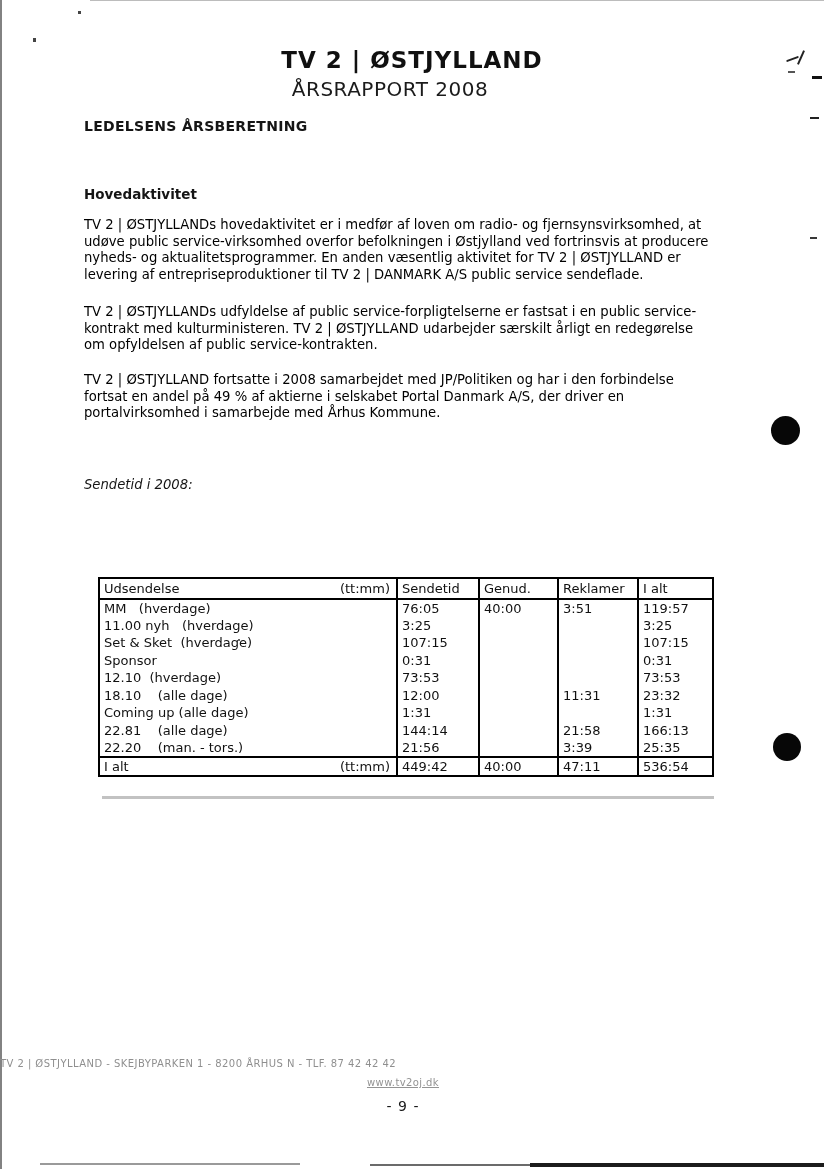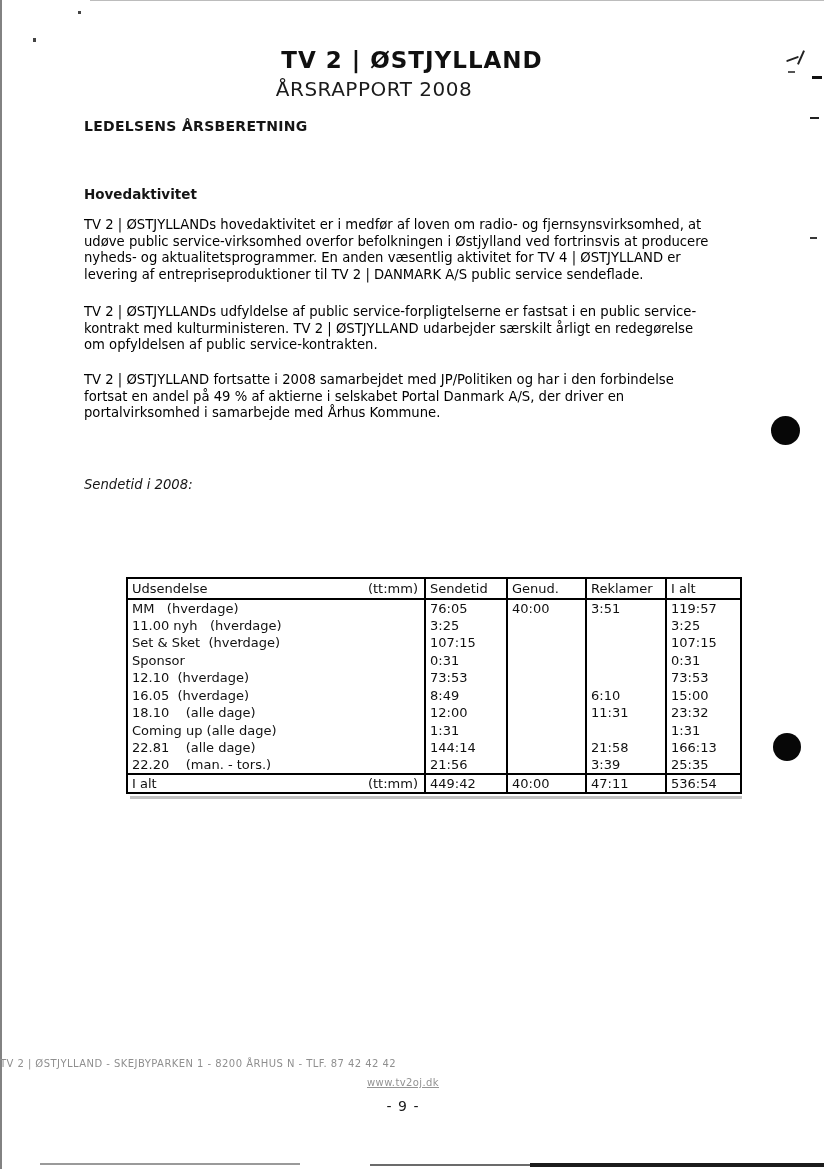--- a/index.html
+++ b/index.html
@@ -13,21 +13,21 @@
     color: #151515;
     overflow: hidden;
   }
   
   .company-title {
     position: absolute; top: 47px; left: 0; width: 824px;
     text-align: center; font-size: 23px; font-weight: bold;
     letter-spacing: 1px; color: #101010;
   }
   .report-title {
-    position: absolute; top: 77px; left: 0; width: 748px;
+    position: absolute; top: 77px; left: 16px; width: 748px;
     text-align: center; font-size: 20px; font-weight: normal;
     letter-spacing: 0.5px; color: #1b1b1b;
   }
   .section-heading {
     position: absolute; top: 118px; left: 84px;
     font-size: 14px; font-weight: bold; letter-spacing: 0.3px;
   }
   .subsection-heading {
     position: absolute; top: 186px; left: 84px;
     font-size: 13.5px; font-weight: bold;
@@ -36,21 +36,21 @@
   .para { position: absolute; left: 84px; font-size: 13.2px; line-height: 16.6px; color: #000000; }
   .para-line { white-space: pre; }
   .p1 { top: 217px; }
   .p2 { top: 304px; }
   .p3 { top: 372px; }
   .table-caption {
     position: absolute; top: 477px; left: 84px;
     font-size: 13.2px; font-style: italic;
   }
   
-  .tbl-wrap { position: absolute; top: 577px; left: 98px; margin-left: 28px; }
+  .tbl-wrap { position: absolute; top: 577px; left: 98px; }
   table.sendetid {
     border-collapse: collapse; table-layout: fixed;
     width: 614px; font-size: 13px; color: #111;
   }
   table.sendetid, table.sendetid th, table.sendetid td { border: 0 solid #000; }
   table.sendetid { border-width: 2px; }
   table.sendetid th, table.sendetid td { border-left-width: 2px; }
   table.sendetid th:first-child, table.sendetid td:first-child { border-left-width: 0; }
   table.sendetid thead th {
     border-bottom-width: 2px; font-weight: normal; text-align: left;
@@ -127,21 +127,21 @@
   <div class="dot dot2"></div>
 
   <div class="company-title">TV 2 | ØSTJYLLAND</div>
   <div class="report-title">ÅRSRAPPORT 2008</div>
   <div class="section-heading">LEDELSENS ÅRSBERETNING</div>
   <div class="subsection-heading">Hovedaktivitet</div>
 
   <div class="para p1">
     <div class="para-line">TV 2 | ØSTJYLLANDs hovedaktivitet er i medfør af loven om radio- og fjernsynsvirksomhed, at</div>
     <div class="para-line">udøve public service-virksomhed overfor befolkningen i Østjylland ved fortrinsvis at producere</div>
-    <div class="para-line">nyheds- og aktualitetsprogrammer. En anden væsentlig aktivitet for TV 4 | ØSTJYLLAND er</div>
+    <div class="para-line">nyheds- og aktualitetsprogrammer. En anden væsentlig aktivitet for TV 2 | ØSTJYLLAND er</div>
     <div class="para-line">levering af entrepriseproduktioner til TV 2 | DANMARK A/S public service sendeflade.</div>
   </div>
   <div class="para p2">
     <div class="para-line">TV 2 | ØSTJYLLANDs udfyldelse af public service-forpligtelserne er fastsat i en public service-</div>
     <div class="para-line">kontrakt med kulturministeren. TV 2 | ØSTJYLLAND udarbejder særskilt årligt en redegørelse</div>
     <div class="para-line">om opfyldelsen af public service-kontrakten.</div>
   </div>
   <div class="para p3">
     <div class="para-line">TV 2 | ØSTJYLLAND fortsatte i 2008 samarbejdet med JP/Politiken og har i den forbindelse</div>
     <div class="para-line">fortsat en andel på 49 % af aktierne i selskabet Portal Danmark A/S, der driver en</div>
@@ -203,27 +203,20 @@
           <td class="num">0:31</td>
         </tr>
         <tr>
           <td class="cell-prog">12.10  (hverdage)</td>
           <td class="num">73:53</td>
           <td class="num"></td>
           <td class="num"></td>
           <td class="num">73:53</td>
         </tr>
         <tr>
-          <td class="cell-prog">16.05  (hverdage)</td>
-          <td class="num">8:49</td>
-          <td class="num"></td>
-          <td class="num">6:10</td>
-          <td class="num">15:00</td>
-        </tr>
-        <tr>
           <td class="cell-prog">18.10    (alle dage)</td>
           <td class="num">12:00</td>
           <td class="num"></td>
           <td class="num">11:31</td>
           <td class="num">23:32</td>
         </tr>
         <tr>
           <td class="cell-prog">Coming up (alle dage)</td>
           <td class="num">1:31</td>
           <td class="num"></td>

